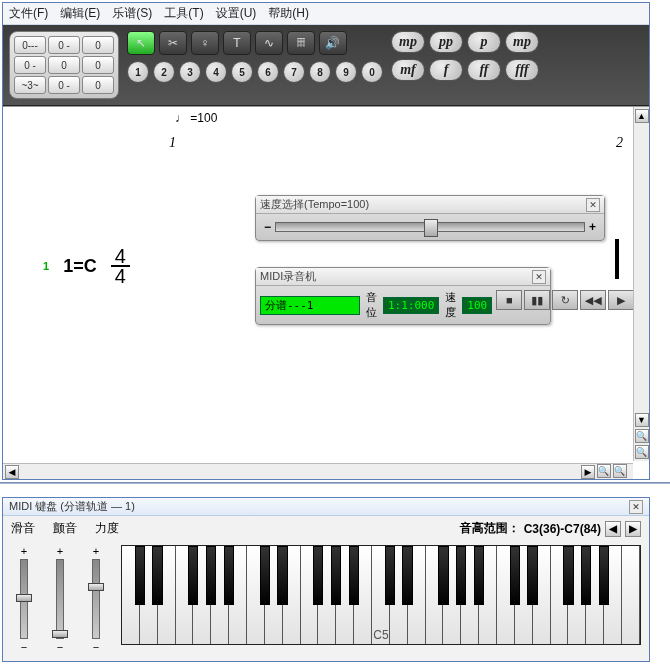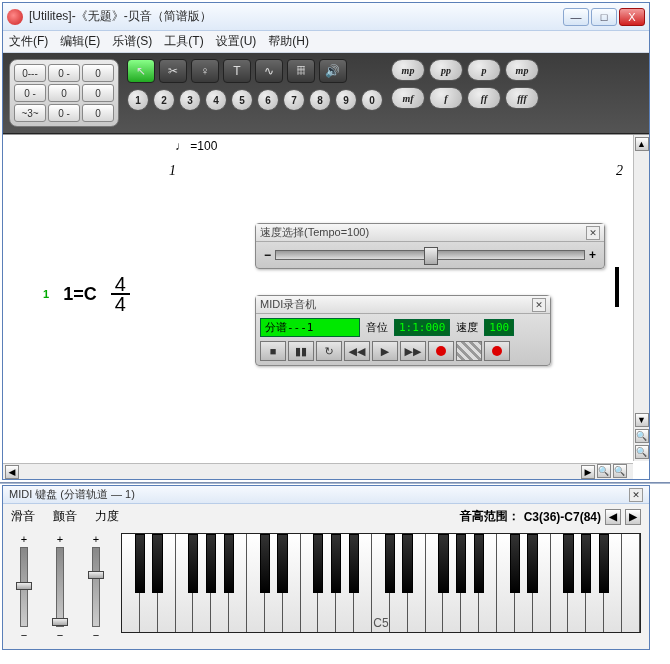--- a/index.html
+++ b/index.html
@@ -102,21 +102,21 @@
     border-radius: 50%;
     display:flex;align-items:center;justify-content:center;
     font-size:10px;font-weight:bold;color:#222;
   }
   .dynbtn {
     width: 34px; height: 22px;
     background: radial-gradient(circle at 35% 30%, #eee,#b8b8b8);
     border: 1px solid #555;
     border-radius: 11px;
     display:flex;align-items:center;justify-content:center;
-    font-family: serif; font-style: italic; font-weight:bold; font-size:10px;color:#222;
+    font-family: serif; font-style: italic; font-weight:bold; font-size:14px;color:#222;
   }
   .score-area {
     flex:1;
     background:#fff;
     position:relative;
     border-top:1px solid #999;
     overflow:hidden;
   }
   .tempo-mark { position:absolute; top:4px; left:172px; font-size:12px; }
   .measure-num { position:absolute; top:28px; font-style:italic; font-family:serif; font-size:14px; }
@@ -139,32 +139,32 @@
   .fp-title {
     height:18px; background:linear-gradient(#f6f6f6,#dedede);
     border-bottom:1px solid #aaa;
     display:flex;align-items:center;
     padding:0 4px; font-size:11px; color:#444;
   }
   .fp-title .x { margin-left:auto; width:14px;height:14px;border:1px solid #999;background:#eee;display:flex;align-items:center;justify-content:center;font-size:9px;}
   .slider-body { padding:6px 8px; display:flex; align-items:center; gap:4px;}
   .slider-track { flex:1; height:10px; background:linear-gradient(#999,#ddd); border:1px solid #666; position:relative;}
   .slider-thumb { position:absolute; top:-4px; left:48%; width:14px;height:18px; background:linear-gradient(#eee,#aaa); border:1px solid #555;}
-  .rec-body { padding:4px; display:flex; flex-direction:column; gap:4px;}
+  .rec-body { padding:4px; display:flex; flex-direction:row; gap:4px;}
   .rec-row1 { display:flex; align-items:center; gap:6px; font-size:11px;}
   .lcd { background:#00e800; color:#000; padding:1px 4px; font-family:monospace; font-size:11px; border:1px solid #063;}
   .lcd.dark { background:#062; color:#0f0; }
   .transport { display:flex; gap:2px;}
   .tpbtn { width:26px;height:20px;background:linear-gradient(#e6e6e6,#bcbcbc);border:1px solid #777;display:flex;align-items:center;justify-content:center;font-size:11px;color:#333;}
   .recdot { width:10px;height:10px;background:#d00;border-radius:50%;}
   .divider-h { height:3px; background:#a8b8d0; border-top:1px solid #7a8db0; border-bottom:1px solid #fff;}
   .midi-kbd-panel {
     border:1px solid #5a7fb8;
     width:648px;
-    margin:0 2px;
+    margin:12px 2px;
     background:#f2f2f2;
   }
   .mk-title {
     height:18px;background:linear-gradient(#f6f9fe,#e0eaf7);
     border-bottom:1px solid #b9cde8;
     display:flex;align-items:center;padding:0 6px;font-size:11px;color:#333;
   }
   .mk-title .x { margin-left:auto; width:14px;height:14px;border:1px solid #999;background:#eee;display:flex;align-items:center;justify-content:center;font-size:9px;}
   .mk-header { display:flex; align-items:center; padding:4px 8px; gap:20px; }
   .mk-labels { display:flex; gap:18px; }
@@ -180,27 +180,20 @@
   .whites { position:absolute; inset:0; display:flex;}
   .wkey { flex:1; background:linear-gradient(#fff,#e2e2e2); border-right:1px solid #555;}
   .blacks { position:absolute; top:0; left:0; right:0; height:60%; }
   .bkey { position:absolute; top:0; width:2.0%; height:100%; background:linear-gradient(#333,#000); border:1px solid #000;}
   .c5label { position:absolute; bottom:2px; left:50%; transform:translateX(-50%); font-size:12px; color:#555;}
 </style>
 </head>
 <body>
 
 <div class="window">
-  <div class="titlebar">
-    <div class="titlebar-icon"></div>
-    <div class="title-text">[Utilites]-《无题》-贝音（简谱版）</div>
-    <div class="winbtn">—</div>
-    <div class="winbtn">□</div>
-    <div class="winbtn close">X</div>
-  </div>
 
   <div class="menubar">
     <span>文件(F)</span>
     <span>编辑(E)</span>
     <span>乐谱(S)</span>
     <span>工具(T)</span>
     <span>设置(U)</span>
     <span>帮助(H)</span>
   </div>
 

